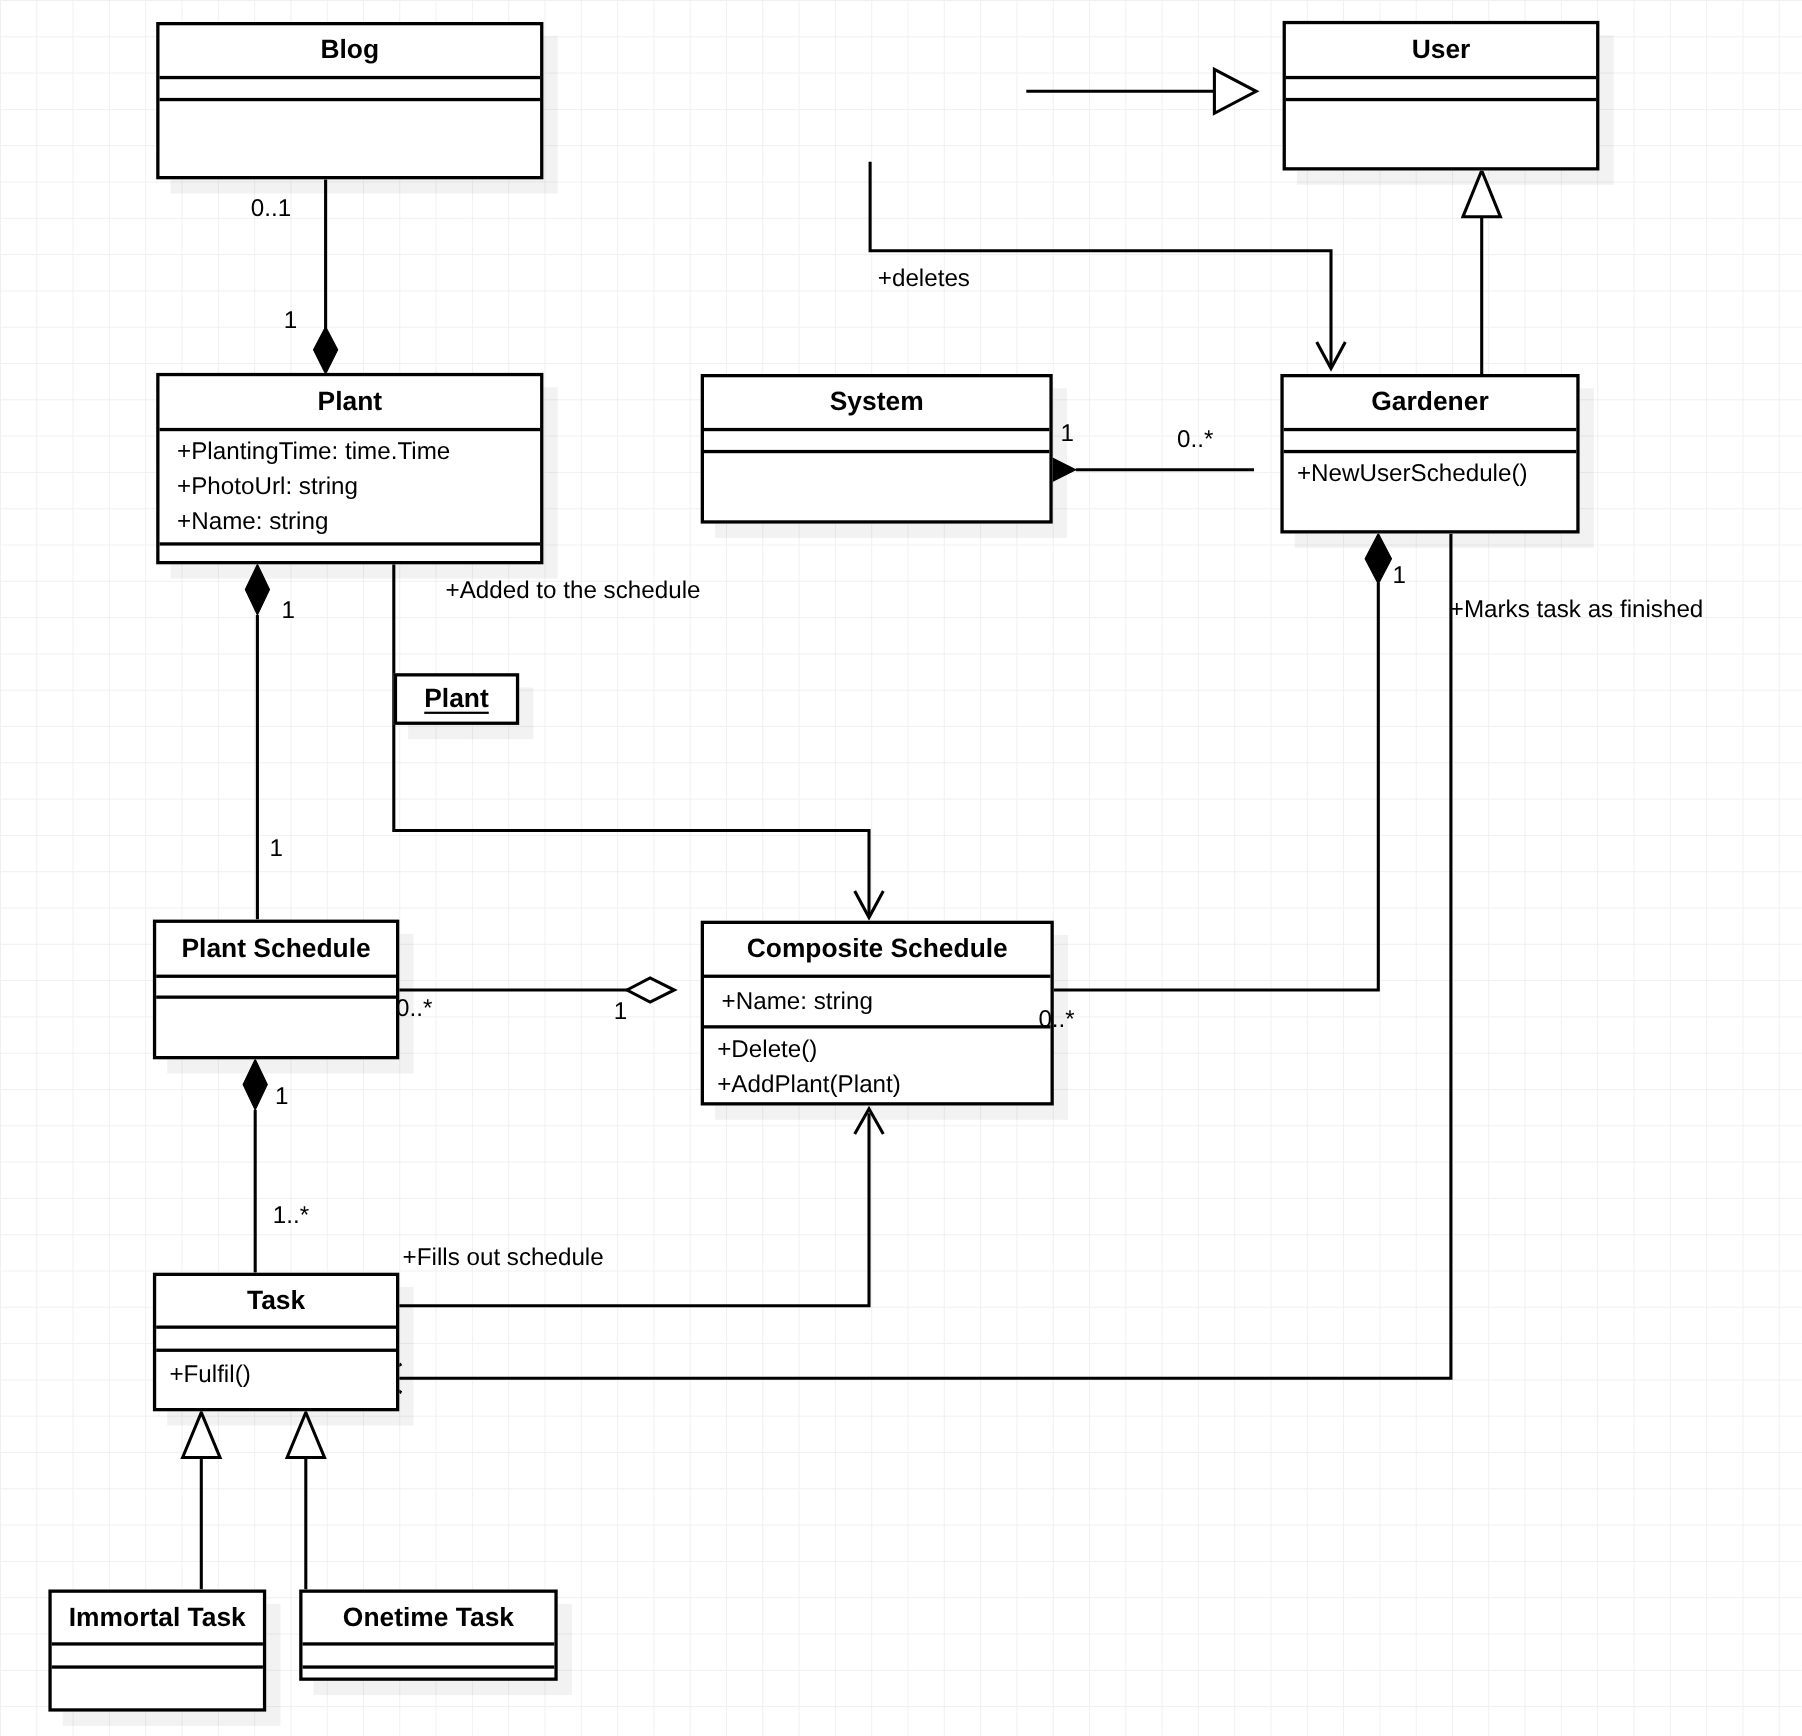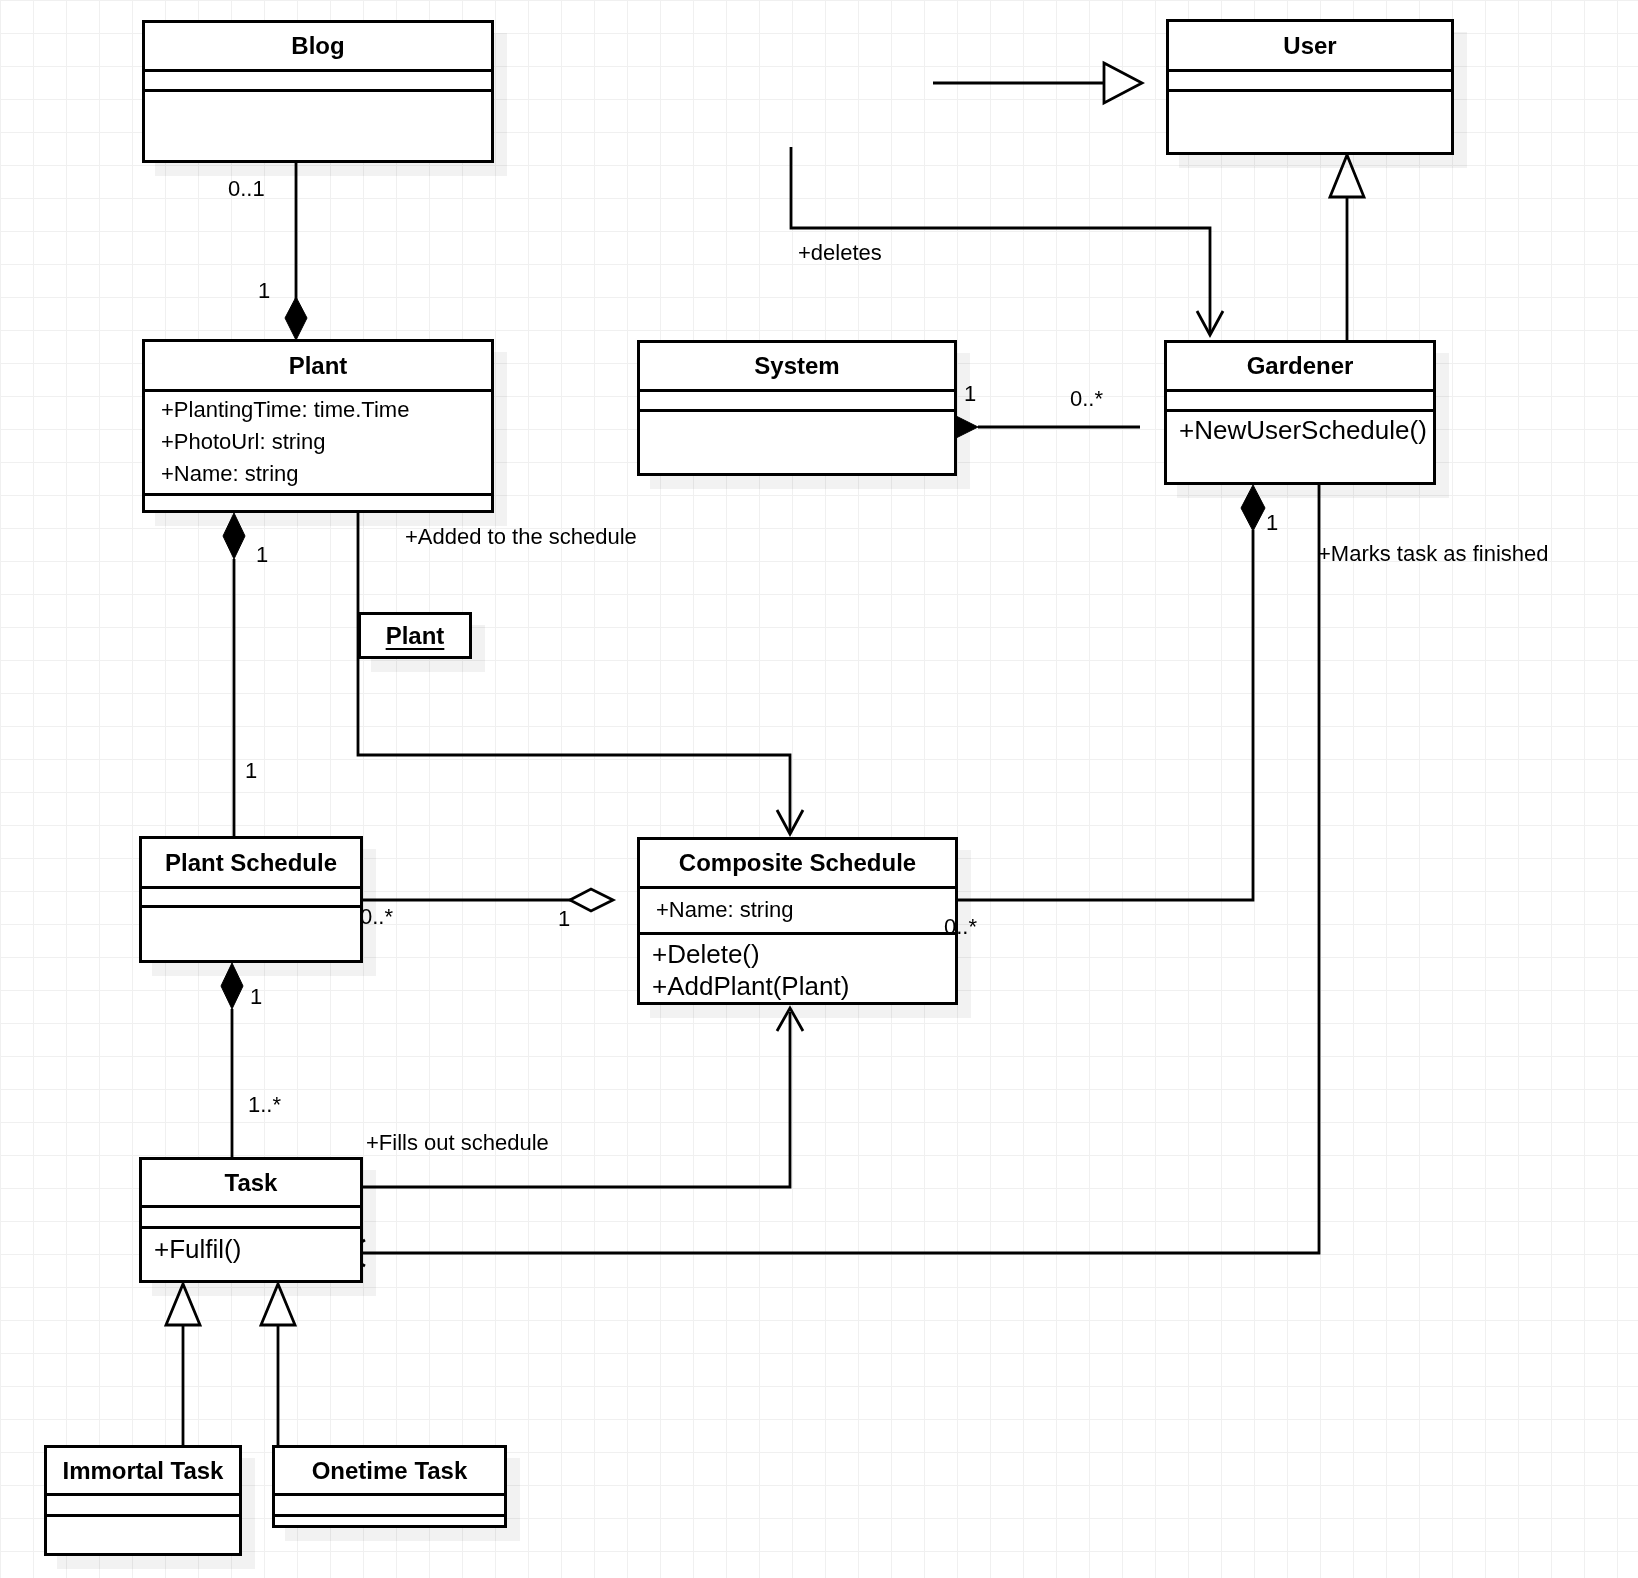--- a/index.html
+++ b/index.html
@@ -31,21 +31,21 @@
     display:flex;align-items:center;justify-content:center;
   }
   .uml .attrs{
     box-sizing:border-box;flex:0 0 auto;
     border-bottom:3px solid #000;
     font-size:22px;line-height:32px;
     padding:2px 16px;overflow:hidden;
   }
   .uml .methods{
     box-sizing:border-box;flex:1 1 auto;
-    font-size:26px;line-height:32px;
+    font-size:22px;line-height:32px;
     padding:4px 12px;overflow:hidden;
   }
   .uml .attrs.empty,.uml .methods.empty{padding:0;}
   .instance{
     position:absolute;z-index:3;
     background:#fff;border:3px solid #000;box-sizing:border-box;
     box-shadow:13px 13px 0 rgba(0,0,0,0.05);
     display:flex;align-items:center;justify-content:center;
     font-weight:bold;font-size:24px;text-decoration:underline;
     text-underline-offset:4px;

